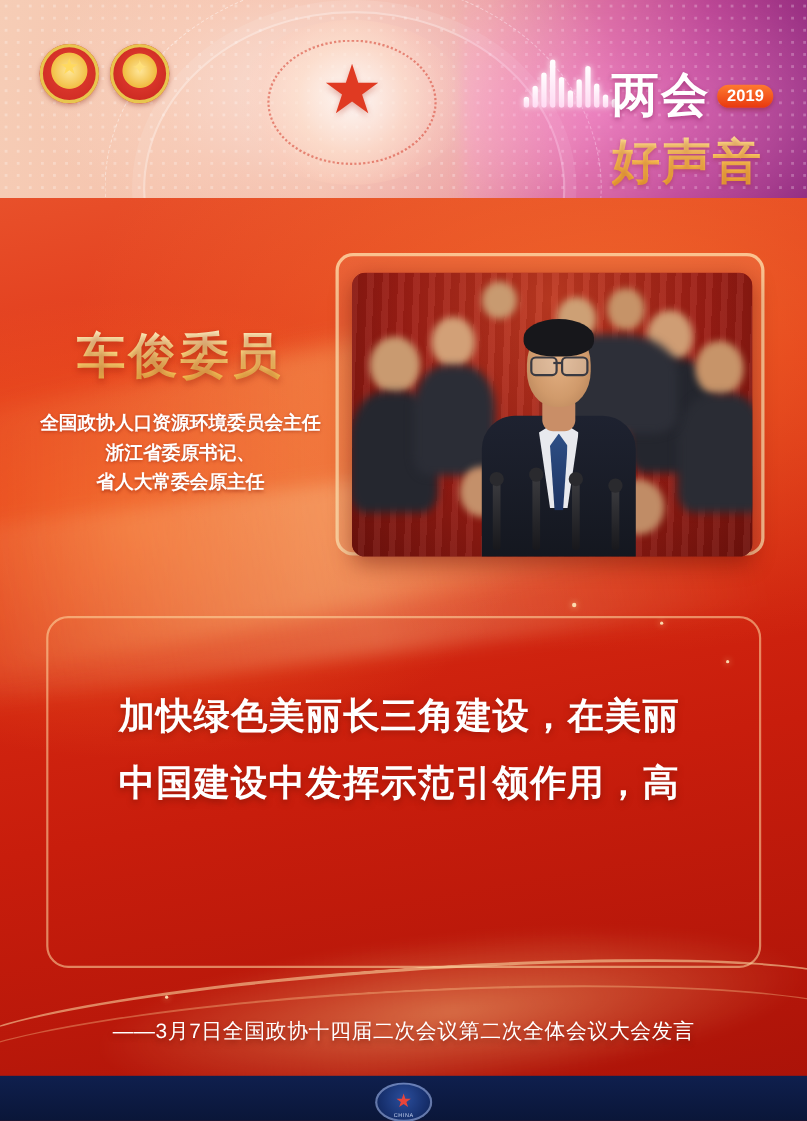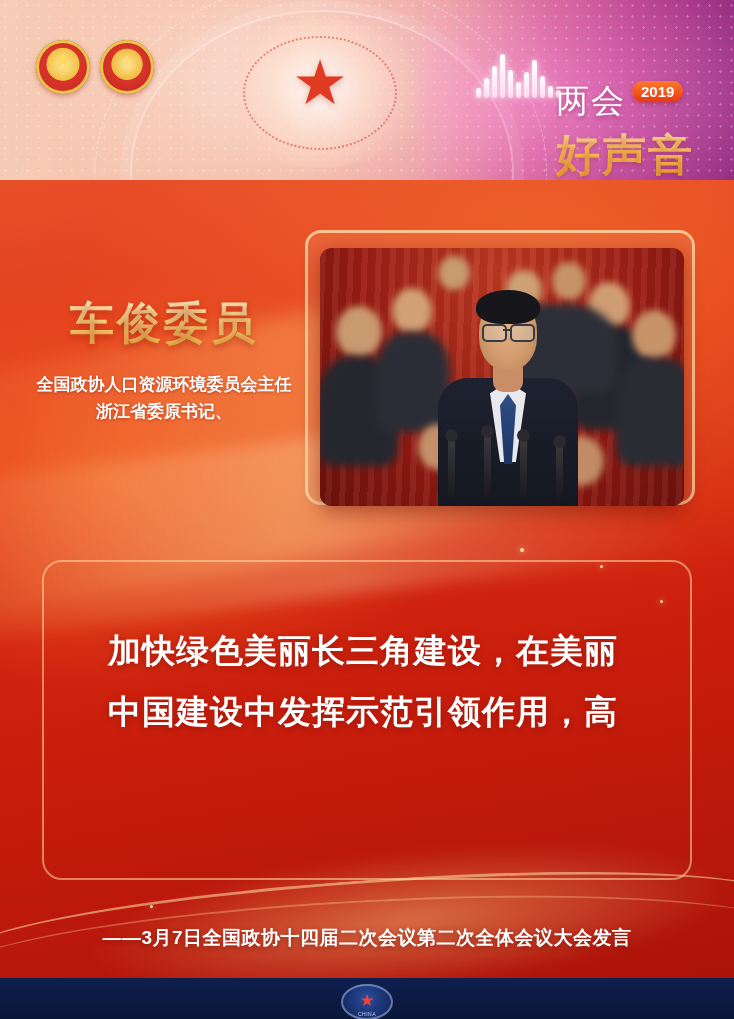--- a/index.html
+++ b/index.html
@@ -117,28 +117,27 @@
   }
 
   .brand {
     position: absolute;
     left: 556px; top: 58px;
     width: 150px;
     text-align: left;
     color: #fff;
   }
   .brand .line1 {
-    font-size: 33px;
-    font-weight: normal;
+    font-size: 43px;
+    font-weight: bold;
     letter-spacing: 2px;
     color: #ffffff;
     text-shadow: 0 2px 5px rgba(120,10,70,0.45);
     display: inline-block;
     vertical-align: middle;
-    margin-top: 21px;
   }
   .brand .badge {
     display: inline-block;
     margin-left: 6px;
     vertical-align: middle;
     background: linear-gradient(180deg, #ff7a2f, #e8380f);
     color: #fff;
     font-size: 15px;
     font-weight: bold;
     border-radius: 11px;
@@ -376,21 +375,21 @@
   }
 
   
   .source {
     position: absolute;
     left: 0; top: 925px;
     width: 734px;
     text-align: center;
     color: #ffffff;
     font-size: 19px;
-    font-weight: bold;
+    font-weight: normal;
     letter-spacing: 0.5px;
     text-shadow: 0 2px 5px rgba(110,15,5,0.55);
   }
 
   
   .footer {
     position: absolute;
     left: 0; top: 978px;
     width: 734px; height: 41px;
     background: linear-gradient(180deg, #0f1f4e 0%, #0a1638 100%);
@@ -477,20 +476,21 @@
   <div class="sparkle" style="left:600px; top:565px;"></div>
   <div class="sparkle" style="left:520px; top:548px; width:4px; height:4px;"></div>
   <div class="sparkle" style="left:660px; top:600px;"></div>
   <div class="sparkle" style="left:150px; top:905px;"></div>
 
   <div class="speaker">
     <div class="speaker-name">车俊委员</div>
     <div class="speaker-titles">
       <div>全国政协人口资源环境委员会主任</div>
       <div>浙江省委原书记、</div>
+      <div>省人大常委会原主任</div>
     </div>
   </div>
 
   <div class="photo-frame"></div>
   <div class="photo">
     <div class="curtain"></div>
 
     <div class="blur-head" style="left:16px;  top:58px;  width:46px; height:52px; background:#c99a70;"></div>
     <div class="blur-body" style="left:-2px;  top:108px; width:80px; height:110px; background:#25272f;"></div>
     <div class="blur-head" style="left:72px;  top:40px;  width:40px; height:46px; background:#d2a077;"></div>

